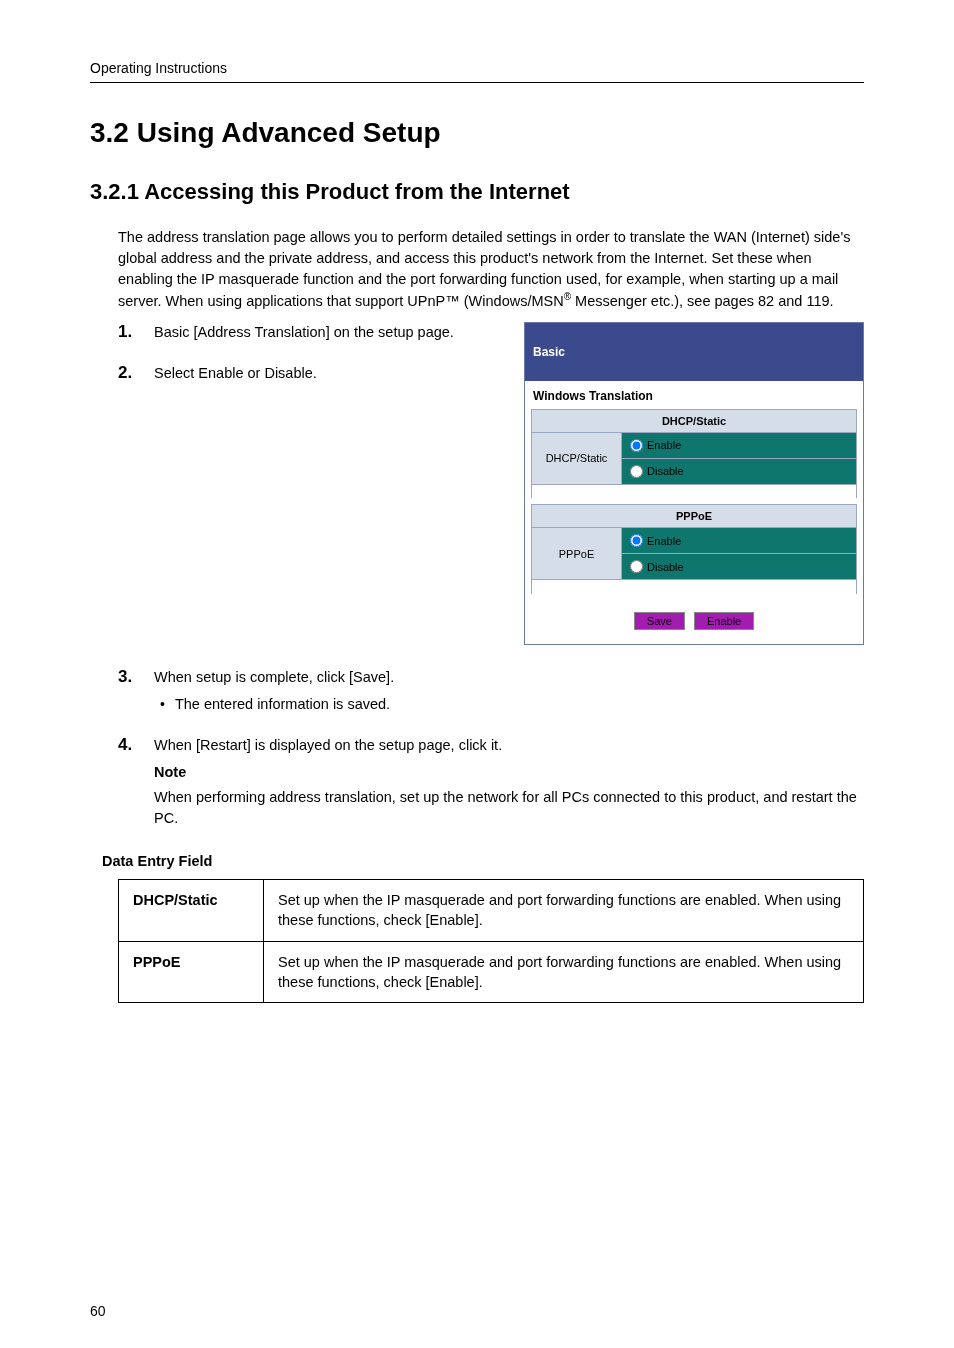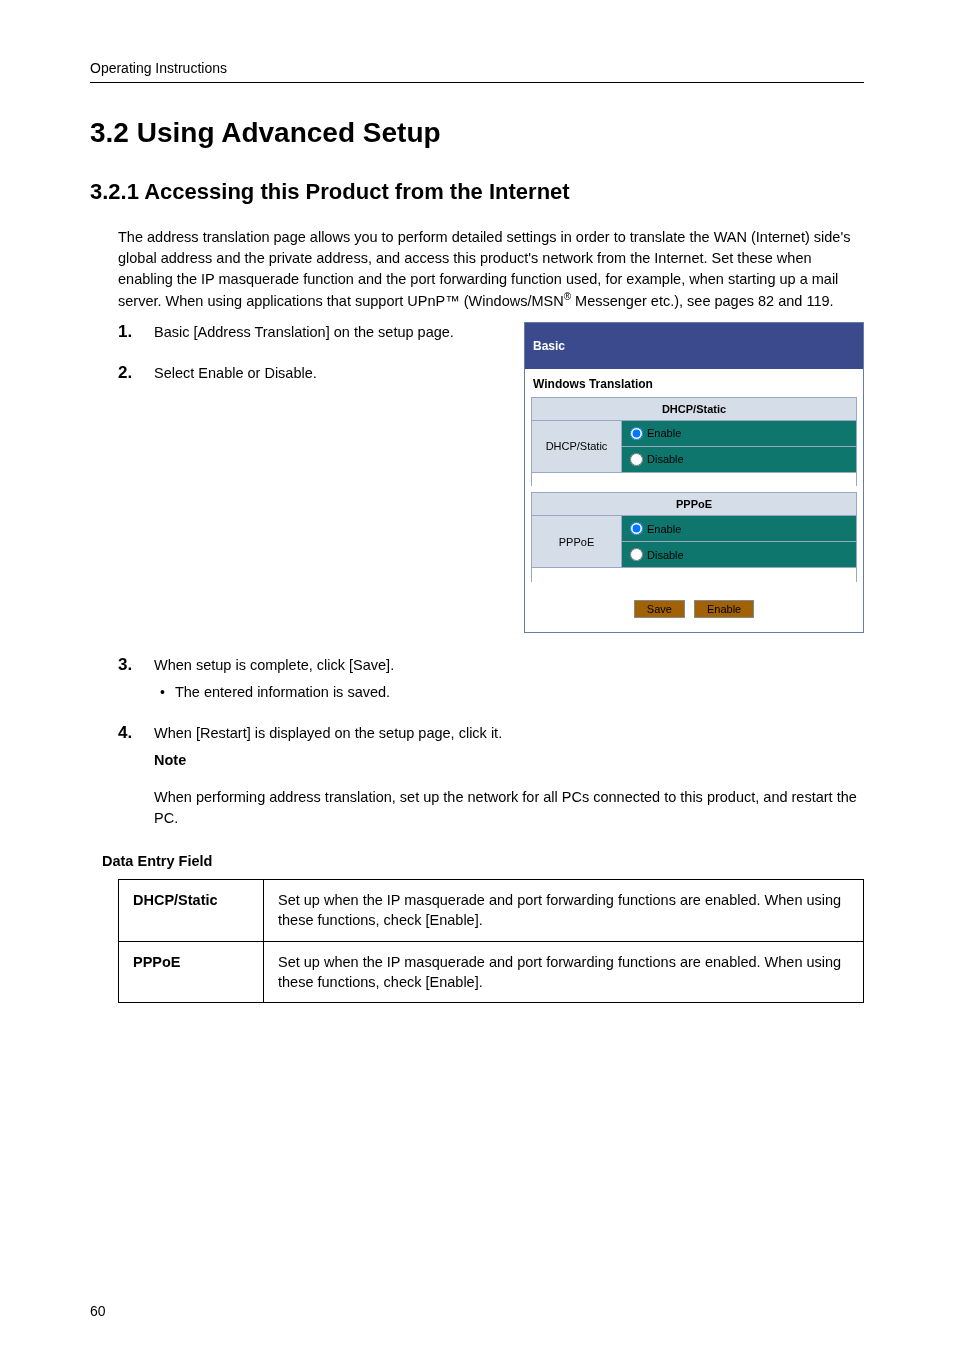--- a/index.html
+++ b/index.html
@@ -75,33 +75,33 @@
       gap: 10px;
       margin-top: 6px;
       margin-left: 6px;
     }
     .bullet-dot {
       font-size: 14px;
     }
     .note-label {
       font-weight: bold;
       margin-top: 6px;
-      margin-bottom: 16px;
+      margin-bottom: 4px;
     }
     
     .panel {
       border: 1px solid #6a7aa8;
       background: #fff;
       font-size: 11px;
     }
     .panel-title {
       background: #3a4a8c;
       color: #fff;
       font-weight: bold;
-      padding: 16px 8px;
+      padding: 22px 8px;
       font-size: 12px;
     }
     .section-label {
       font-weight: bold;
       padding: 8px 8px 6px 8px;
       font-size: 12px;
     }
     .inner-table {
       width: 100%;
       border-collapse: collapse;
@@ -138,21 +138,21 @@
     }
     .radio-row { display: flex; align-items: center; gap: 4px; }
     .panel-buttons {
       text-align: center;
       padding: 12px 0 14px 0;
     }
     .panel-buttons button {
       font-size: 11px;
       padding: 2px 12px;
       margin: 0 3px;
-      background: #a16207;
+      background: #a21caf;
       border: 1px solid #888;
       font-family: Arial, sans-serif;
     }
     .table-wrap {
       margin: 8px 0 0 28px;
     }
     
     .steps-below {
       margin-left: 28px;
       margin-top: 22px;

